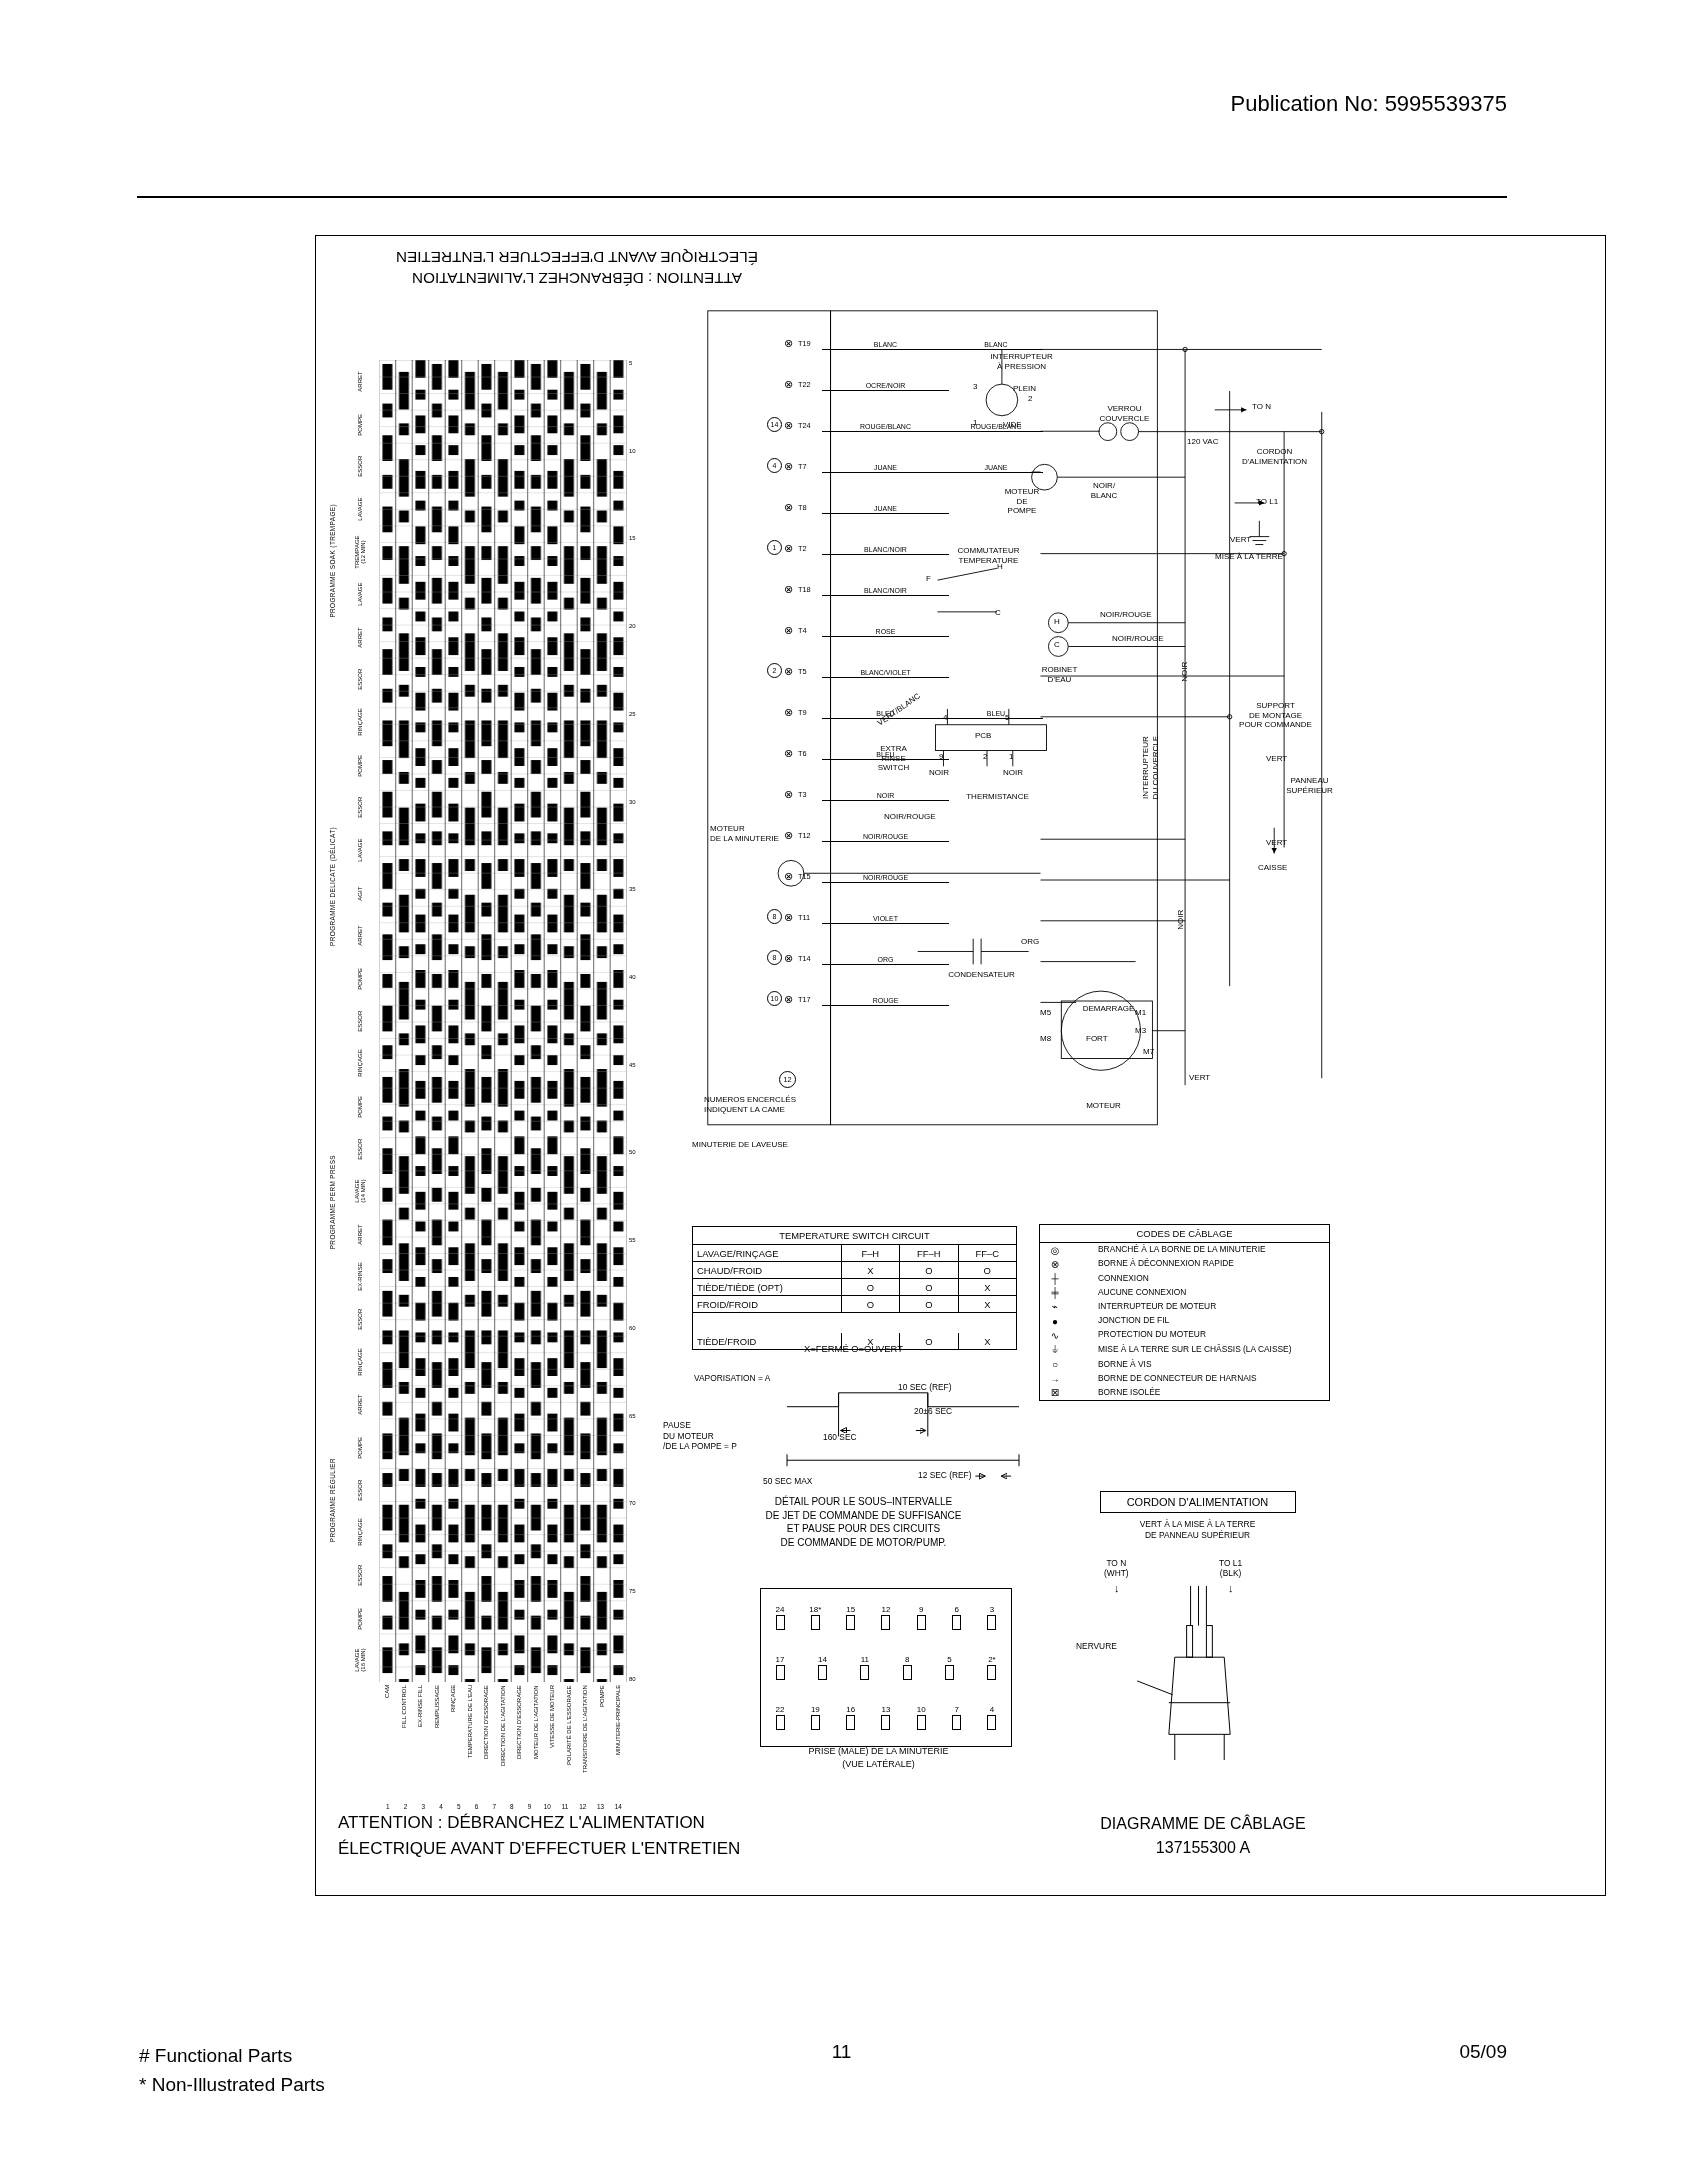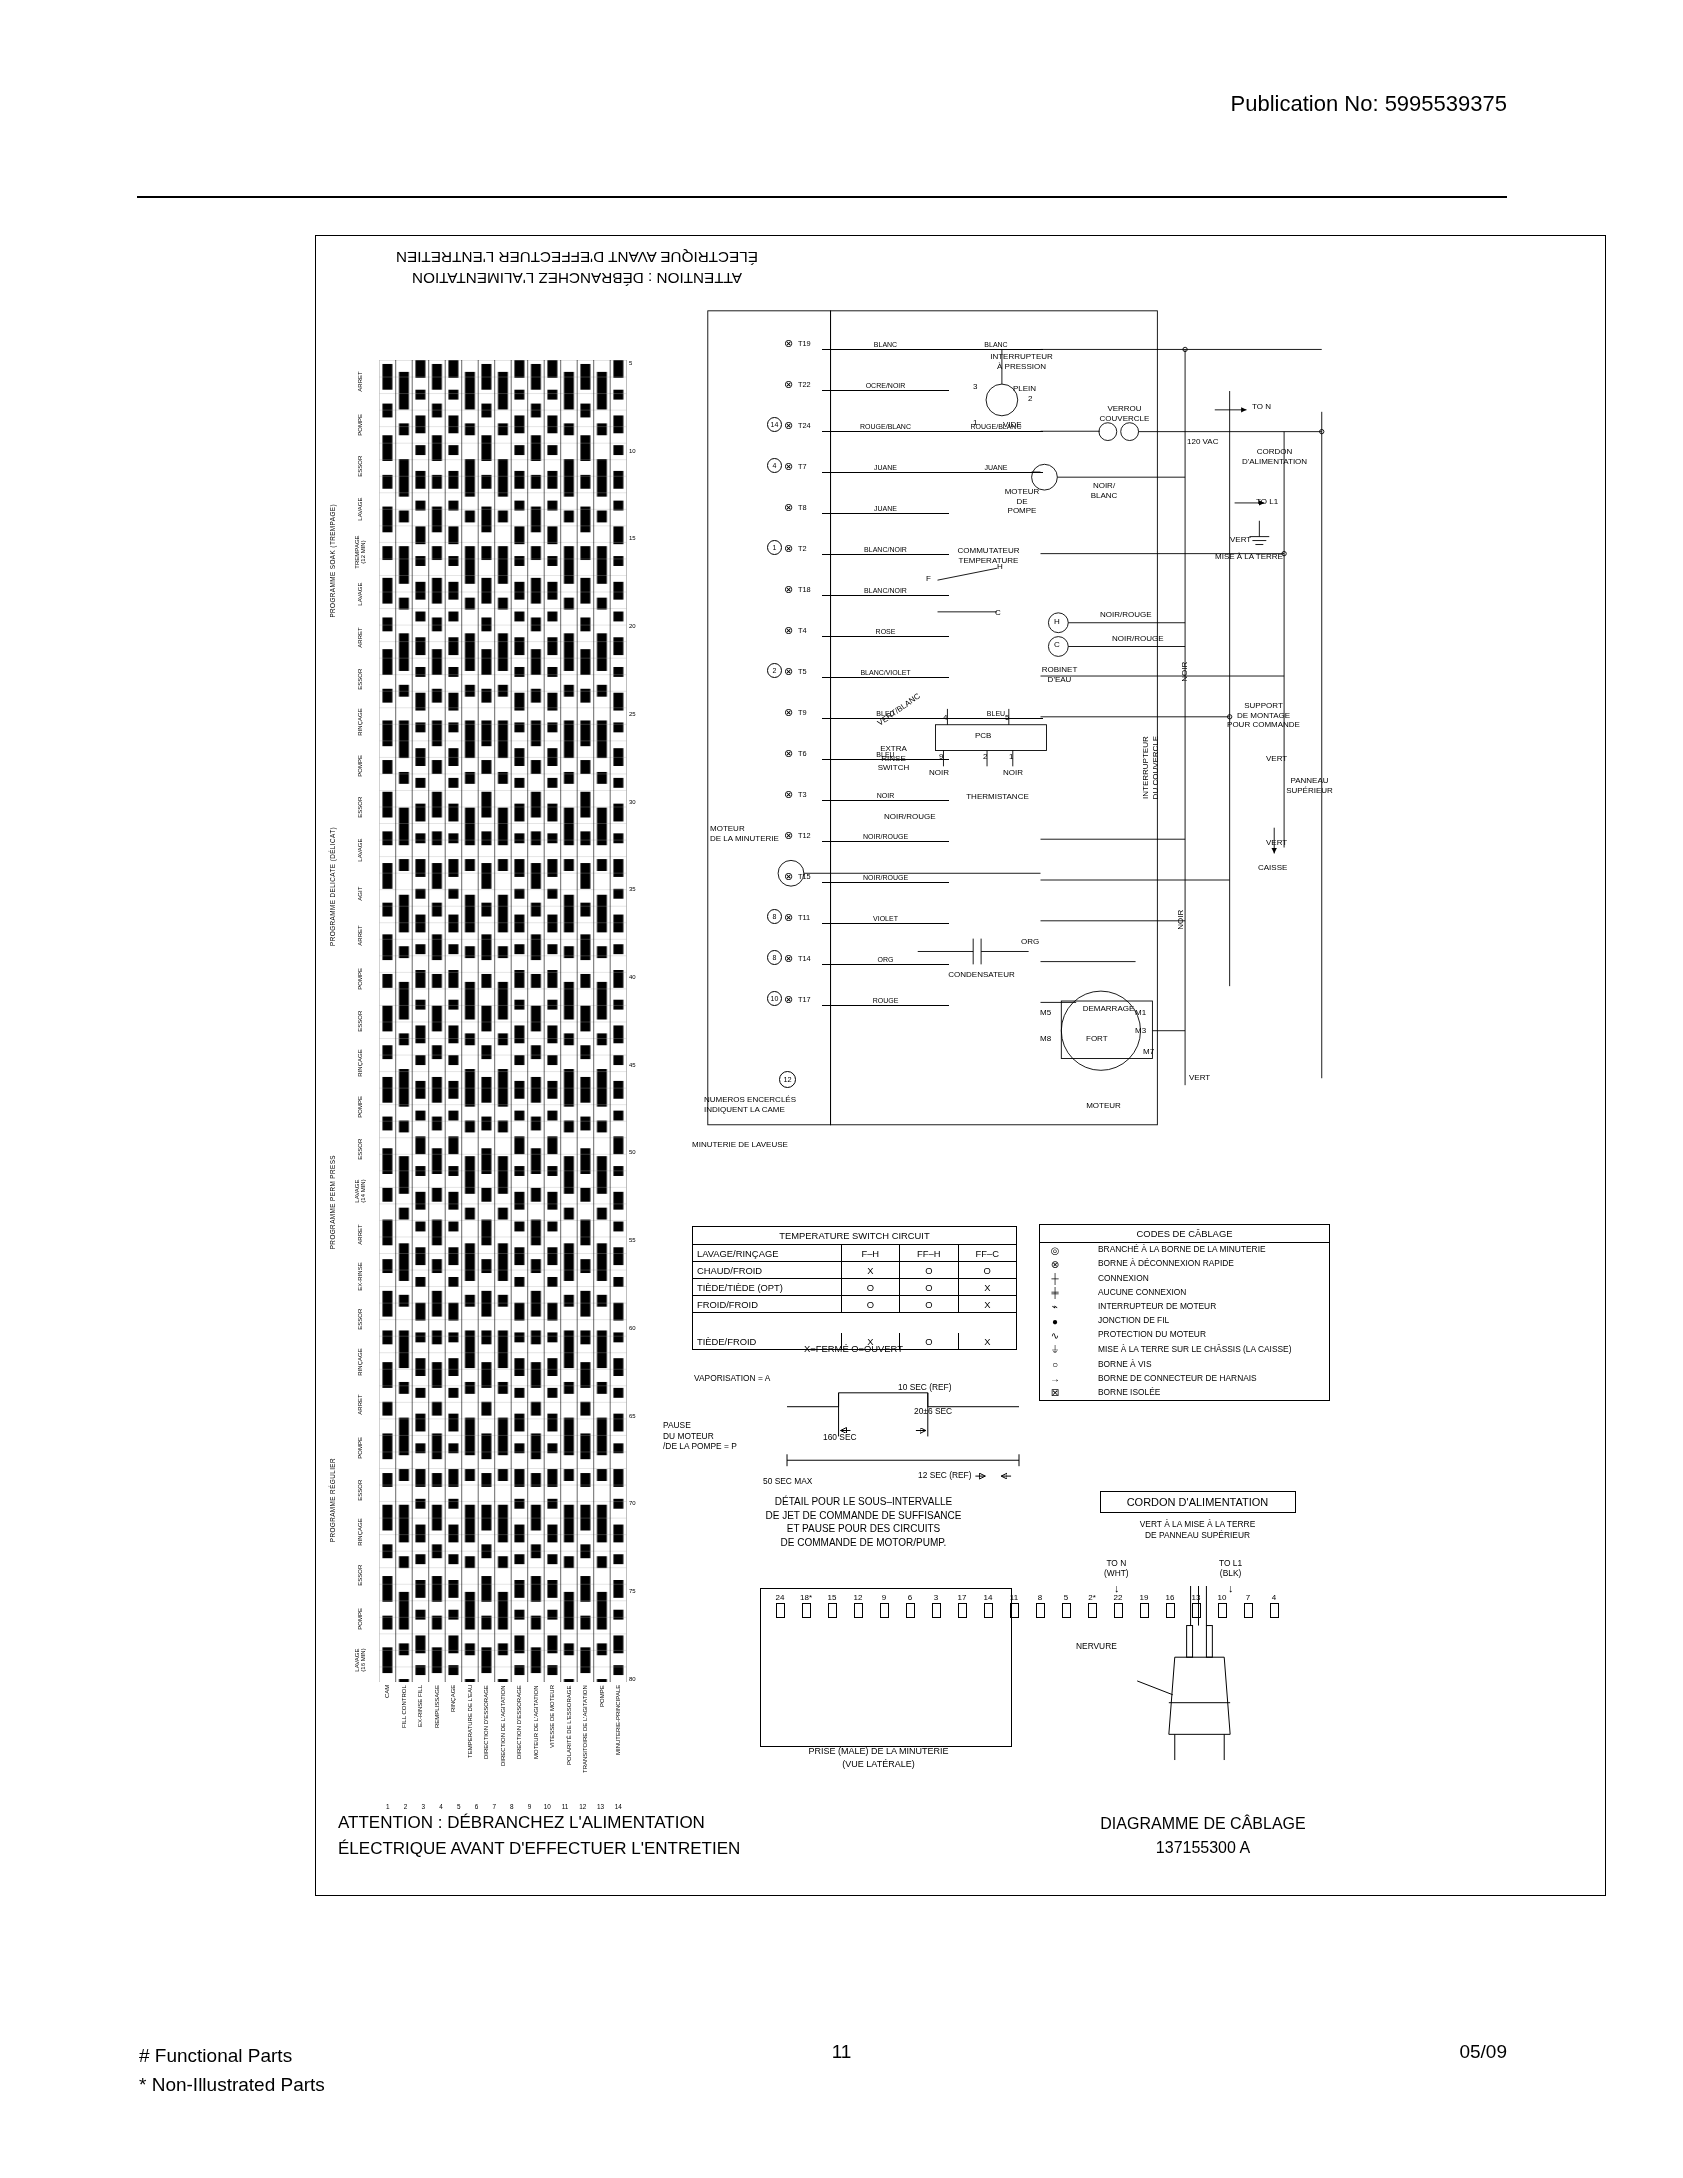--- a/index.html
+++ b/index.html
@@ -63,21 +63,21 @@
   .codes-title{text-align:center;border-bottom:1px solid #000;padding:3px 0;font-size:9.4px;}
   .code-item{display:flex;align-items:center;padding:1.6px 4px;}
   .code-sym{width:22px;flex:none;text-align:center;font-size:10px;}
   .code-lbl{flex:1;line-height:1.15;padding-left:32px;}
   
   .timing-svg{position:absolute;left:465px;top:1137px;}
   .timing-svg path,.timing-svg line{stroke:#000;stroke-width:1;fill:none;}
   .tlabel{position:absolute;font-size:8.4px;line-height:1.25;white-space:pre-line;}
   .tnote{position:absolute;left:416px;top:1259px;width:263px;text-align:center;font-size:10px;line-height:1.35;white-space:pre-line;}
   
-  .plug-box{position:absolute;left:444px;top:1352px;width:238px;height:149px;border:1.6px solid #000;display:flex;flex-direction:row;justify-content:space-around;padding:4px 6px;}
+  .plug-box{position:absolute;left:444px;top:1352px;width:238px;height:149px;border:1.6px solid #000;display:flex;flex-direction:column;justify-content:space-around;padding:4px 6px;}
   .plug-row{display:flex;justify-content:space-between;}
   .plug-cell{display:flex;flex-direction:column;align-items:center;width:26px;}
   .plug-num{font-size:8px;}
   .plug-pin{width:7px;height:13px;border:1px solid #000;margin-top:1px;}
   .plug-caption{position:absolute;left:426px;top:1509px;width:273px;text-align:center;font-size:9px;line-height:1.4;}
   
   .cord{position:absolute;left:754px;top:1255px;width:255px;height:289px;}
   .cord-title{border:1.4px solid #000;width:194px;margin:0 auto;text-align:center;font-size:11px;padding:4px 0;}
   .cord-ground{text-align:center;font-size:8.4px;margin-top:6px;line-height:1.3;white-space:pre-line;}
   .cord-to{position:absolute;font-size:8.4px;text-align:center;white-space:pre-line;}
@@ -528,21 +528,21 @@
       <div class="lbl" style="left:303px;top:459px">2</div>
       <div class="lbl" style="left:329px;top:459px">1</div>
       <div class="lbl" style="left:249px;top:475px">NOIR</div>
       <div class="lbl" style="left:323px;top:475px">NOIR</div>
       <div class="lbl" style="left:263px;top:499px;width:109px">THERMISTANCE</div>
 
       <div class="lbl" style="left:184px;top:451px;width:59px">EXTRA
 RINSE
 SWITCH</div>
 
-      <div class="lbl" style="left:528px;top:408px;width:111px">SUPPORT
+      <div class="lbl" style="left:540px;top:408px;width:111px">SUPPORT
 DE MONTAGE
 POUR COMMANDE</div>
       <div class="lbl" style="left:586px;top:461px">VERT</div>
       <div class="lbl" style="left:590px;top:483px;width:79px">PANNEAU
 SUPÉRIEUR</div>
       <div class="lbl" style="left:586px;top:545px">VERT</div>
       <div class="lbl" style="left:578px;top:570px">CAISSE</div>
 
       <div class="lbl rot" style="left:416px;top:465px;width:109px">INTERRUPTEUR
 DU COUVERCLE</div>

